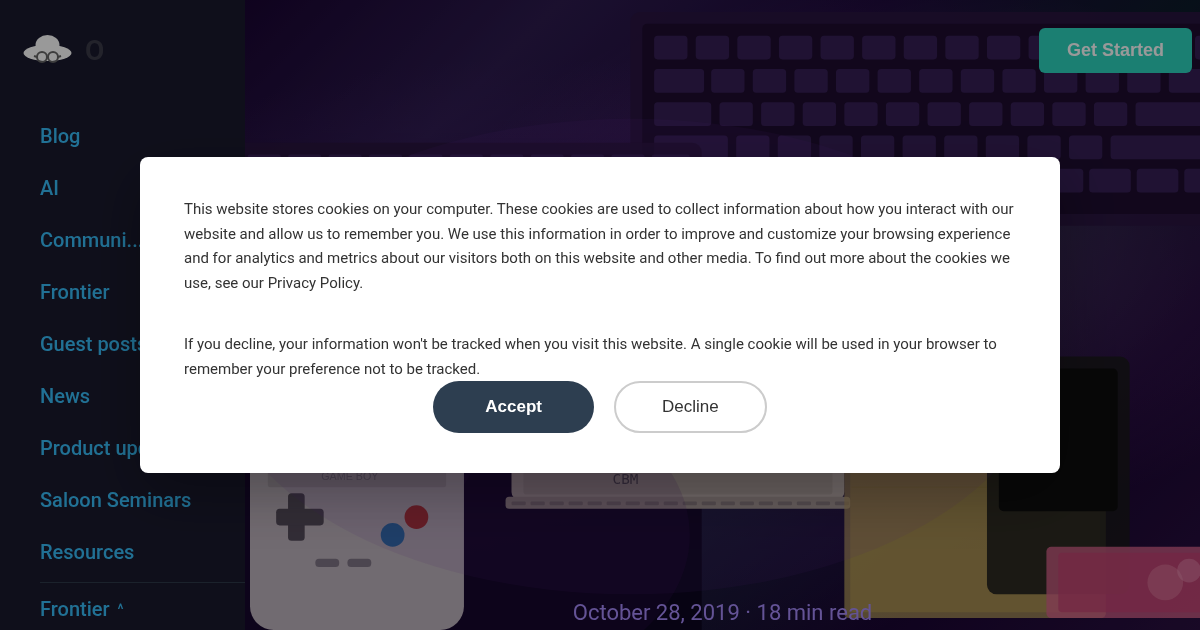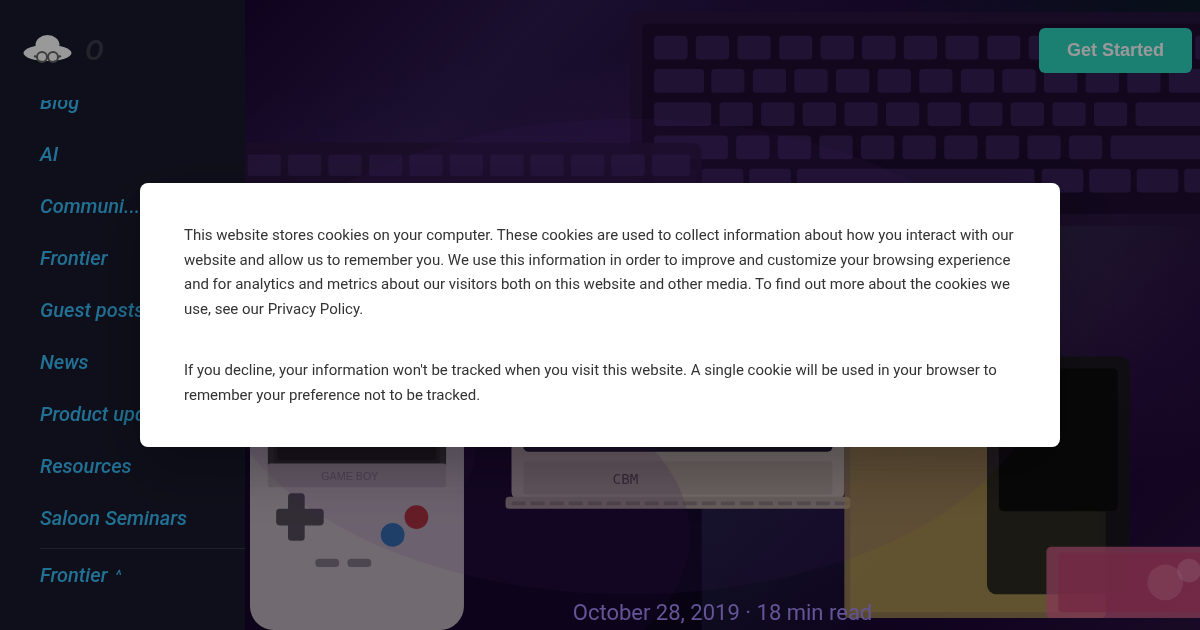--- a/index.html
+++ b/index.html
@@ -61,23 +61,22 @@
       display: flex;
       width: 1200px;
       height: 630px;
     }
 
     
     .sidebar {
       width: 245px;
       min-width: 245px;
       background: #1a1a2e;
-      padding-top: 76px;
+      padding-top: 110px;
       padding-left: 40px;
-      font-style: italic;
     }
 
     .nav-item {
       display: block;
       color: #38bdf8;
       font-size: 20px;
       font-weight: 500;
       padding: 14px 0;
       cursor: pointer;
       text-decoration: none;
@@ -231,22 +230,22 @@
       </div>
     </div>
 
     <a class="nav-item">Blog</a>
     <a class="nav-item">AI</a>
     <a class="nav-item">Communi...</a>
     <a class="nav-item">Frontier</a>
     <a class="nav-item">Guest posts</a>
     <a class="nav-item">News</a>
     <a class="nav-item">Product updates</a>
+    <a class="nav-item">Saloon Seminars</a>
     <a class="nav-item">Resources</a>
-    <a class="nav-item">Saloon Seminars</a>
 
     <div class="archives-item">
       <span>Frontier</span>
       <span class="chevron-icon">^</span>
     </div>
   </div>
 
   <div class="main-content">
 
     <div style="position:absolute; top:0; right:0; height:100px; display:flex; align-items:center; padding-right:8px; z-index:10;">
@@ -469,14 +468,18 @@
         <span>18 min read</span>
       </div>
     </div>
   </div>
 </div>
 
 <div class="modal-overlay">
   <div class="modal">
     <p class="modal-text">This website stores cookies on your computer. These cookies are used to collect information about how you interact with our website and allow us to remember you. We use this information in order to improve and customize your browsing experience and for analytics and metrics about our visitors both on this website and other media. To find out more about the cookies we use, see our Privacy Policy.</p>
     <p class="modal-text-second">If you decline, your information won't be tracked when you visit this website. A single cookie will be used in your browser to remember your preference not to be tracked.</p>
+    <div class="modal-buttons">
+      <button class="btn-accept">Accept</button>
+      <button class="btn-decline">Decline</button>
+    </div>
   </div>
 </div>
 
 </body></html>

